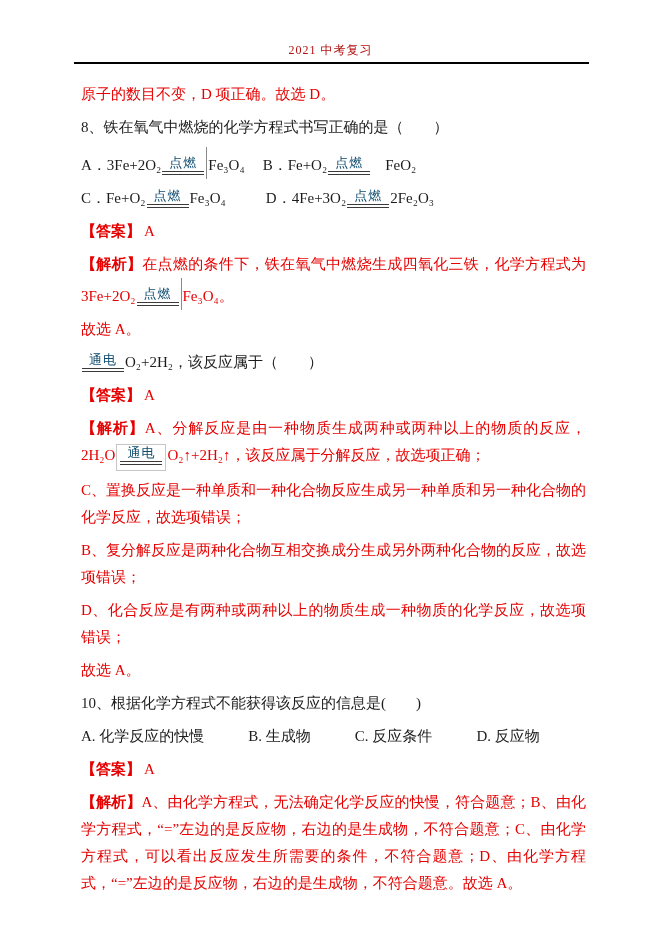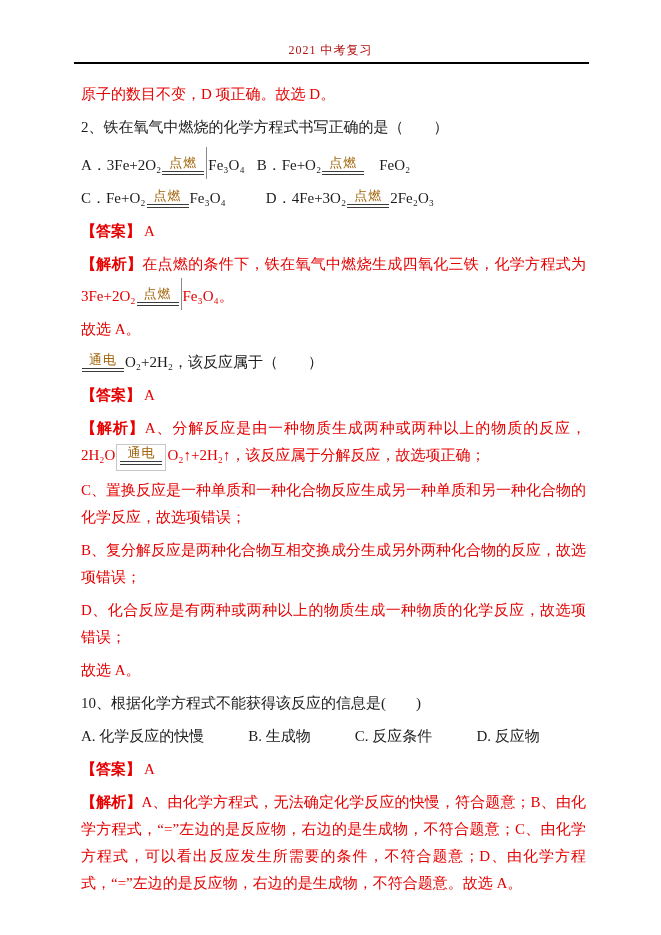--- a/index.html
+++ b/index.html
@@ -15,45 +15,45 @@
   .red { color:#e60000; }
   .black { color:#1c1c1c; }
   .blab { font-weight:bold; margin-right:0; }
   .ansv { margin-left:3px; }
 
   .opt-sp { margin-right:44px; }
   .opt-sp:last-child { margin-right:0; }
 
   
   .eq-cond { display:inline-block; vertical-align:3px; text-align:center; margin:0 1px; }
-  .eq-cond-text { display:block; font-size:13px; line-height:14px; color:#a16207;
+  .eq-cond-text { display:block; font-size:13px; line-height:14px; color:#0c4a6e;
                   font-family:"Liberation Sans", sans-serif; padding:0 7px; letter-spacing:1px; }
   .eq-dline { display:block; height:2px; border-top:1px solid #3a3a3a; border-bottom:1px solid #3a3a3a; margin-top:1px; }
   .eq-cond.boxed { border:1px solid #c6c6c6; padding:1px 3px 5px; }
 
   .vbar { display:inline-block; width:1px; height:32px; background:#8a8a8a; vertical-align:-9px; margin:0 1px; }
   .ml { margin-left:14px;margin-top:11px; }
-  .mr10 { margin-right:12px; }
+  .mr10 { margin-right:18px; }
   .mr40 { margin-right:40px; }
 </style>
 </head>
 <body>
 
 <div class="page">
 
   <div class="header">
     <span>2021 中考复习</span>
   </div>
   <div class="rule"></div>
 
   <div class="content">
 
     <p class="para red">原子的数目不变，D 项正确。故选 D。</p>
 
-    <p class="para black">2、铁在氧气中燃烧的化学方程式书写正确的是（　　）</p>
+    <p class="para black">8、铁在氧气中燃烧的化学方程式书写正确的是（　　）</p>
 
     <div class="opt-row black">
       <span class="mr10"><span>A．3Fe+2O₂</span><span class="eq-cond"><span class="eq-cond-text">点燃</span><span class="eq-dline"></span></span><span class="vbar"></span><span>Fe₃O₄</span></span><span><span>B．Fe+O₂</span><span class="eq-cond"><span class="eq-cond-text">点燃</span><span class="eq-dline"></span></span><span class="ml">FeO₂</span></span>
     </div>
 
     <div class="opt-row black">
       <span class="mr40"><span>C．Fe+O₂</span><span class="eq-cond"><span class="eq-cond-text">点燃</span><span class="eq-dline"></span></span><span>Fe₃O₄</span></span><span><span>D．4Fe+3O₂</span><span class="eq-cond"><span class="eq-cond-text">点燃</span><span class="eq-dline"></span></span><span>2Fe₂O₃</span></span>
     </div>
 
     <p class="para red"><b class="blab">【答案】</b><span class="ansv">A</span></p>

